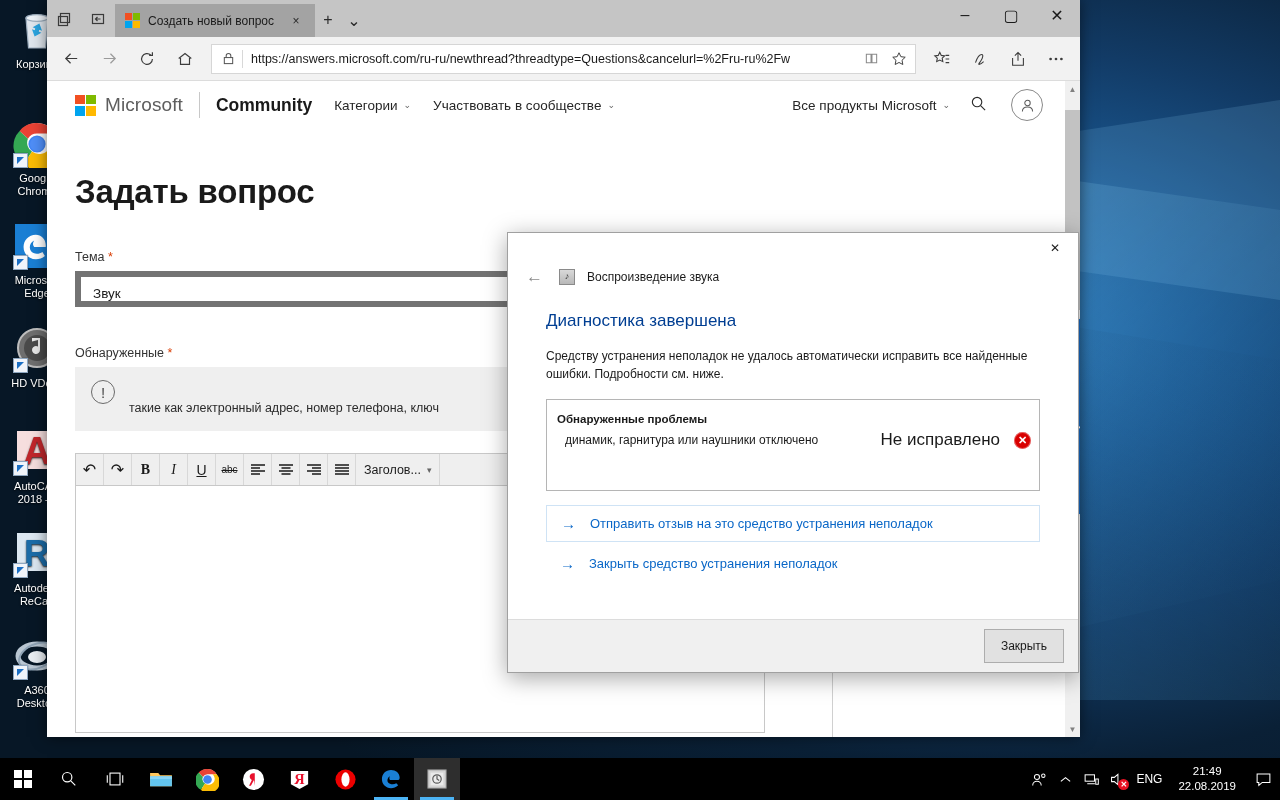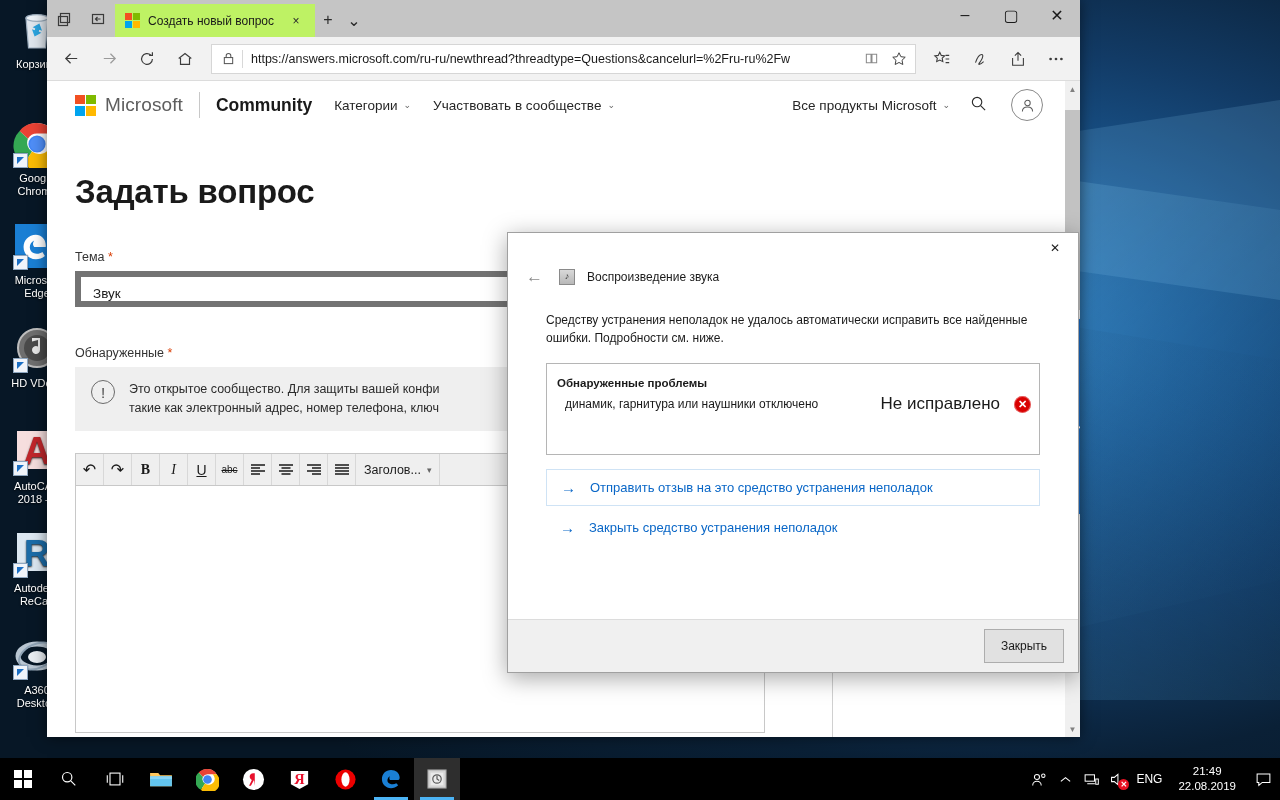--- a/index.html
+++ b/index.html
@@ -55,21 +55,21 @@
   .titlebar {
     height: 37px; background: #c5c5c5; display: flex; align-items: flex-end;
     position: relative; flex: 0 0 37px;
   }
   .tb-btn {
     width: 34px; height: 30px; display: flex; align-items: center; justify-content: center;
     color: #3a3a3a; margin-bottom: 3px;
   }
   .tb-btn svg { display: block; }
   .tab {
-    height: 33px; min-width: 200px; max-width: 230px; background: #bef264;
+    height: 33px; min-width: 200px; max-width: 230px; background: #a3a3a3;
     display: flex; align-items: center; gap: 8px; padding: 0 6px 0 10px;
     font-size: 12px; color: #1a1a1a; position: relative;
   }
   .ms-logo-sq { width: 15px; height: 15px; display: grid; grid-template-columns: 1fr 1fr; grid-template-rows: 1fr 1fr; gap: 1.5px; flex: 0 0 15px; }
   .ms-logo-sq i:nth-child(1){background:#f25022}
   .ms-logo-sq i:nth-child(2){background:#7fba00}
   .ms-logo-sq i:nth-child(3){background:#00a4ef}
   .ms-logo-sq i:nth-child(4){background:#ffb900}
   .tab-title { flex: 1; overflow: hidden; white-space: nowrap; text-overflow: clip; }
   .tab-close, .newtab, .tabmenu {
@@ -533,21 +533,21 @@
           <div class="txtinput">Звук</div>
 
           <div class="fieldlbl">
             <span>Обнаруженные</span>
             <span class="req">*</span>
           </div>
 
           <div class="notice">
             <span class="bang">!</span>
             <span class="txt">
-              <span>Это открытое сообщество. Для защиты вашей конфи</span><br>
+              <br>
               <span>такие как электронный адрес, номер телефона, ключ</span>
             </span>
           </div>
 
           <div class="editor">
             <div class="etoolbar">
               <span class="tbtn" style="font-size:16px">↶</span>
               <span class="tbtn" style="font-size:16px">↷</span>
               <span class="tbtn" style="font-weight:bold;font-family:'Liberation Serif',serif">B</span>
               <span class="tbtn" style="font-style:italic;font-family:'Liberation Serif',serif">I</span>
@@ -598,20 +598,21 @@
 
         <div class="dlg-crumb">
           <span class="dlg-back">←</span>
           <span class="appico">
               <span>♪</span>
             </span>
           <span class="ctext">Воспроизведение звука</span>
         </div>
 
         <div class="dlg-body">
+          <div class="dlg-h">Диагностика завершена</div>
           <div class="dlg-p">Средству устранения неполадок не удалось автоматически исправить все найденные ошибки. Подробности см. ниже.</div>
 
           <div class="probbox">
             <div class="hdr">Обнаруженные проблемы</div>
             <div class="probrow">
               <span class="pname">динамик, гарнитура или наушники отключено</span>
               <span class="pstatus">Не исправлено</span>
               <span class="badge-x">✕</span>
             </div>
           </div>

